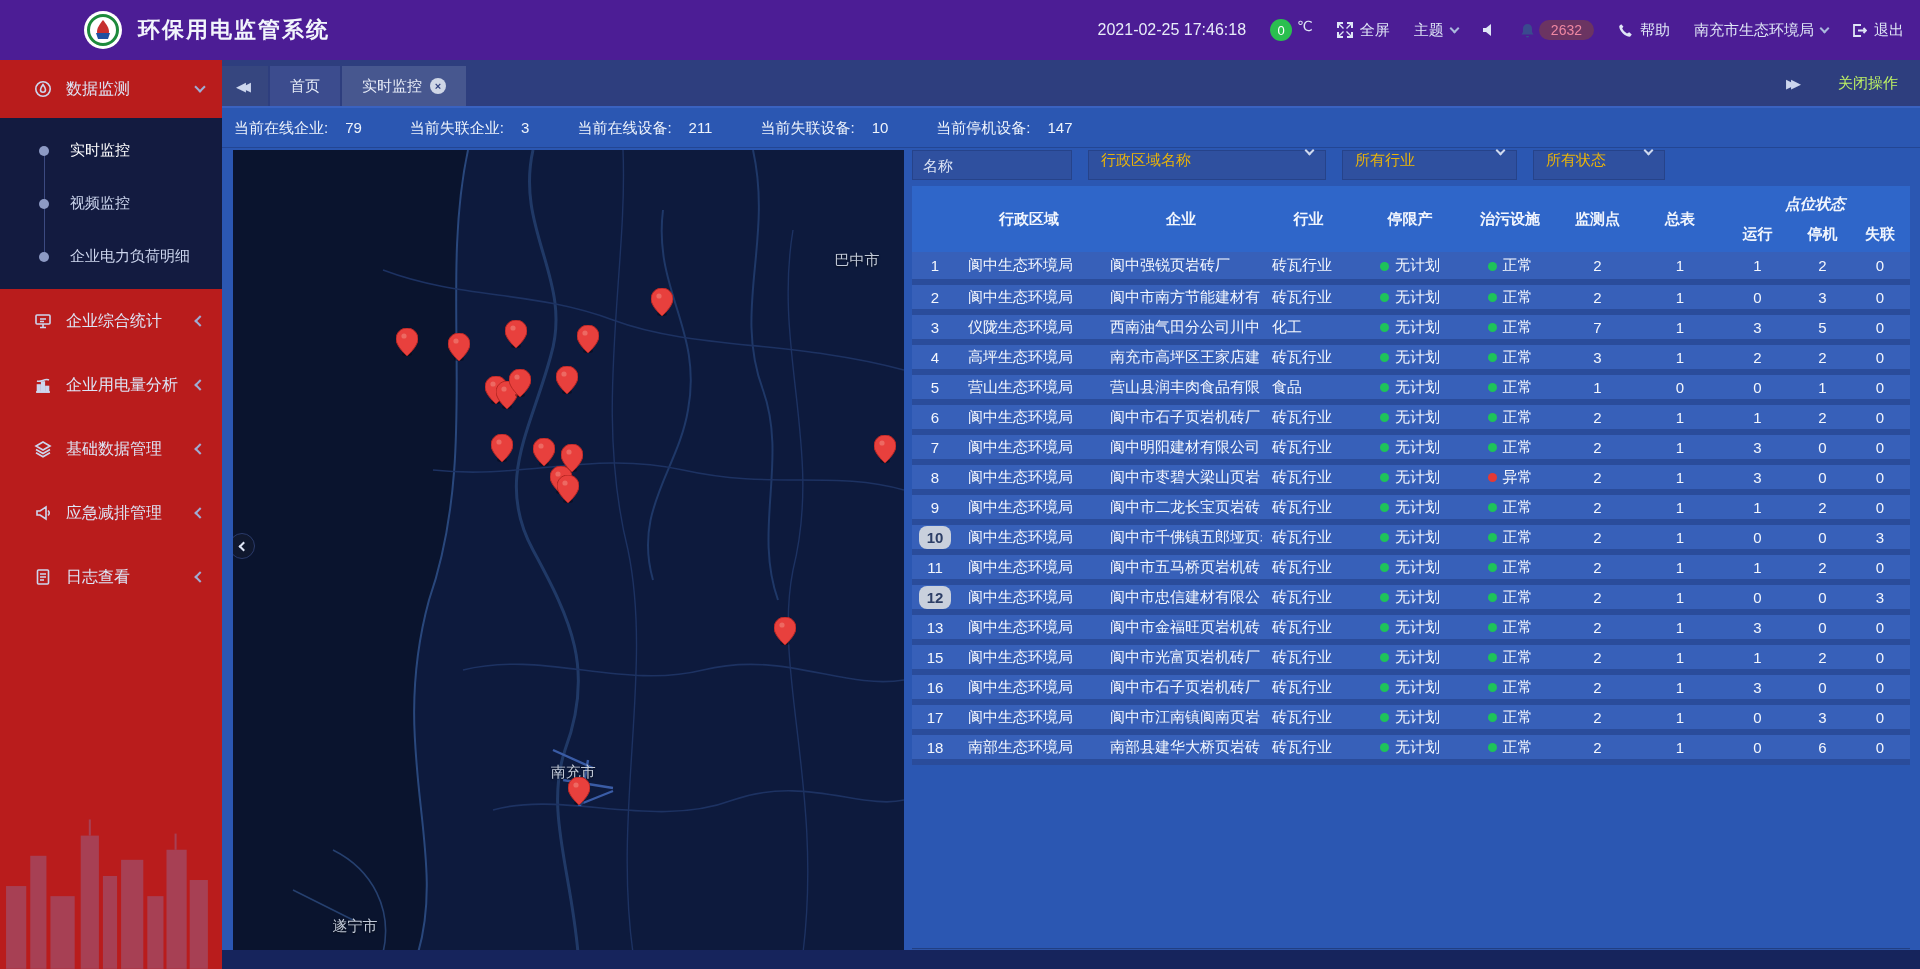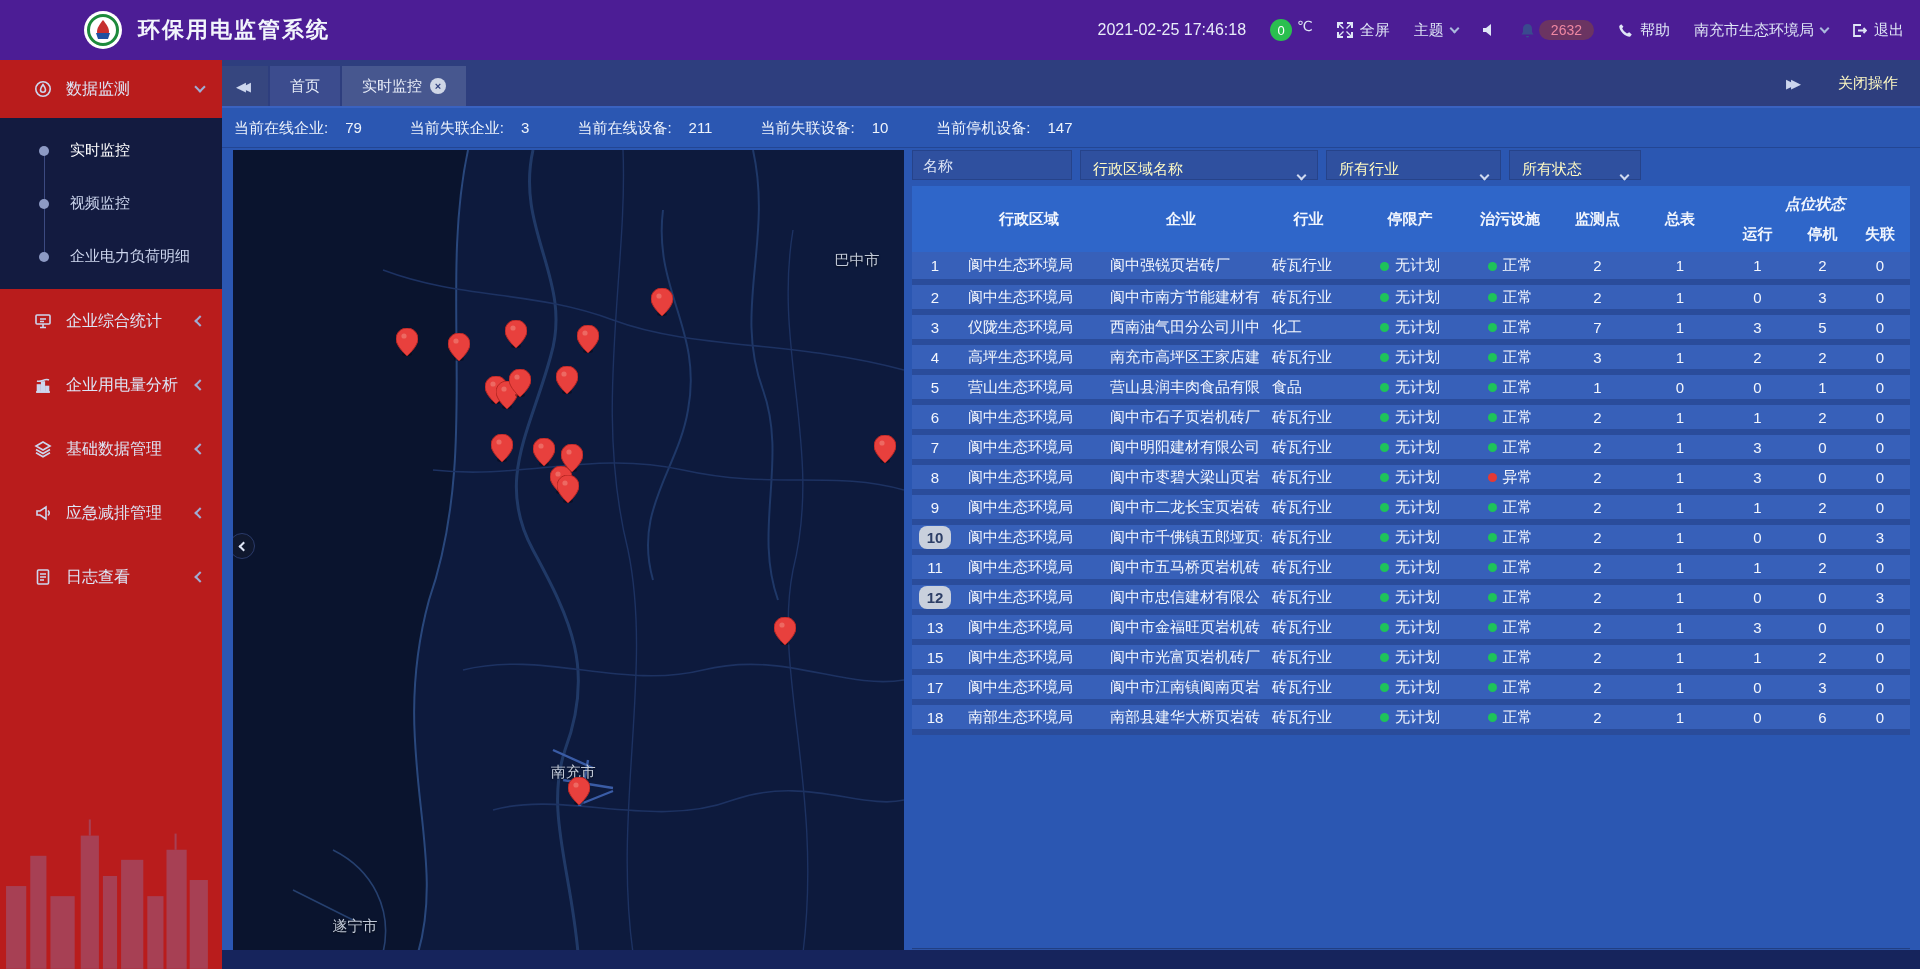--- a/index.html
+++ b/index.html
@@ -63,21 +63,21 @@
   .tab { height:40px; padding:0 20px; display:flex; align-items:center; gap:8px;
     color:#e8edf8; font-size:15px; background:#3c4c8e; margin-left:2px; cursor:pointer;
     border:none; font-family:inherit; }
   .tab.active { background:#47578f; }
   .tab-close { width:16px; height:16px; border-radius:50%; background:#cfd6e6; color:#31417f;
     font-size:11px; line-height:16px; text-align:center; font-weight:bold; }
   .tabbar-right { margin-left:auto; display:flex; align-items:center; gap:36px;
     padding-right:22px; align-self:center; }
   .tabbar-right .arr { color:#cdd6ee; font-size:13px; letter-spacing:-5px; background:none;
     border:none; cursor:pointer; padding-right:6px; }
-  .close-ops { color:#fef9c3; font-size:15px; background:none; border:none; cursor:pointer;
+  .close-ops { color:#bef264; font-size:15px; background:none; border:none; cursor:pointer;
     font-family:inherit; }
 
   .statsbar { position:absolute; left:0; top:50px; width:1698px; height:38px;
     display:flex; align-items:center; gap:48px; padding-left:12px; color:#eef3fb;
     font-size:15px; border-bottom:1px solid rgba(10,20,60,.25); }
   .stat { display:flex; gap:17px; }
 
   
   .map { position:absolute; left:11px; top:90px; width:671px; height:803px;
     background:#0d1a3d; overflow:hidden; }
@@ -85,26 +85,26 @@
     font-size:15px; text-shadow:0 1px 2px rgba(0,0,0,.6); white-space:nowrap; }
   .pin { position:absolute; width:22px; height:28px; transform:translate(-50%,-100%); }
   .collapse-handle { position:absolute; left:-4px; top:383px; width:26px; height:26px;
     border-radius:50%; background:#10182e; border:1px solid #2a3a6a; display:flex;
     align-items:center; justify-content:center; cursor:pointer; z-index:5; }
   .collapse-handle .chev { width:7px; height:7px; border-left:2px solid #dfe6f6;
     border-bottom:2px solid #dfe6f6; transform:rotate(45deg); margin-left:3px; }
 
   
   .panel { position:absolute; left:690px; top:90px; width:998px; height:803px; }
-  .filters { display:flex; gap:8px; height:30px; }
+  .filters { display:flex; gap:16px; height:30px; }
   .f-input { width:160px; height:30px; background:#2f509f; border:1px solid #26438a;
     color:#eef3fb; font-size:15px; padding:0 10px; font-family:inherit; }
   .f-input::placeholder { color:#dce4f4; opacity:1; }
-  .f-select { height:30px; background:#2f509f; border:1px solid #26438a; color:#fef9c3;
-    font-size:15px; display:flex; align-items:flex-end; padding:0 12px; cursor:pointer; }
+  .f-select { height:30px; background:#2f509f; border:1px solid #26438a; color:#eab308;
+    font-size:15px; display:flex; align-items:flex-start; padding:0 12px; cursor:pointer; }
   .f-select .caret { margin-left:auto; border-color:#cfd9ef; }
   .f-region { width:238px; } .f-industry { width:175px; } .f-status { width:132px; }
 
   table { border-collapse:collapse; table-layout:fixed; width:998px; }
   col.c-num{width:46px} col.c-region{width:142px} col.c-company{width:162px}
   col.c-industry{width:93px} col.c-prod{width:110px} col.c-fac{width:90px}
   col.c-points{width:85px} col.c-meters{width:80px} col.c-run{width:75px}
   col.c-stop{width:55px} col.c-lost{width:60px}
   .thead-wrap { margin-top:6px; background:#2f66c9; }
   th { color:#f2f6fd; font-size:15px; font-weight:bold; text-align:center; padding:0; }
@@ -676,20 +676,33 @@
                 <td class="tl">砖瓦行业</td>
                 <td><span class="dot ok"></span><span>无计划</span></td>
                 <td><span class="dot ok"></span><span>正常</span></td>
                 <td>2</td>
                 <td>1</td>
                 <td>1</td>
                 <td>2</td>
                 <td>0</td>
               </tr>
               <tr>
+                <td><span>16</span></td>
+                <td class="tl">阆中生态环境局</td>
+                <td class="tl">阆中市石子页岩机砖厂</td>
+                <td class="tl">砖瓦行业</td>
+                <td><span class="dot ok"></span><span>无计划</span></td>
+                <td><span class="dot ok"></span><span>正常</span></td>
+                <td>2</td>
+                <td>1</td>
+                <td>3</td>
+                <td>0</td>
+                <td>0</td>
+              </tr>
+              <tr>
                 <td><span>17</span></td>
                 <td class="tl">阆中生态环境局</td>
                 <td class="tl">阆中市江南镇阆南页岩</td>
                 <td class="tl">砖瓦行业</td>
                 <td><span class="dot ok"></span><span>无计划</span></td>
                 <td><span class="dot ok"></span><span>正常</span></td>
                 <td>2</td>
                 <td>1</td>
                 <td>0</td>
                 <td>3</td>

